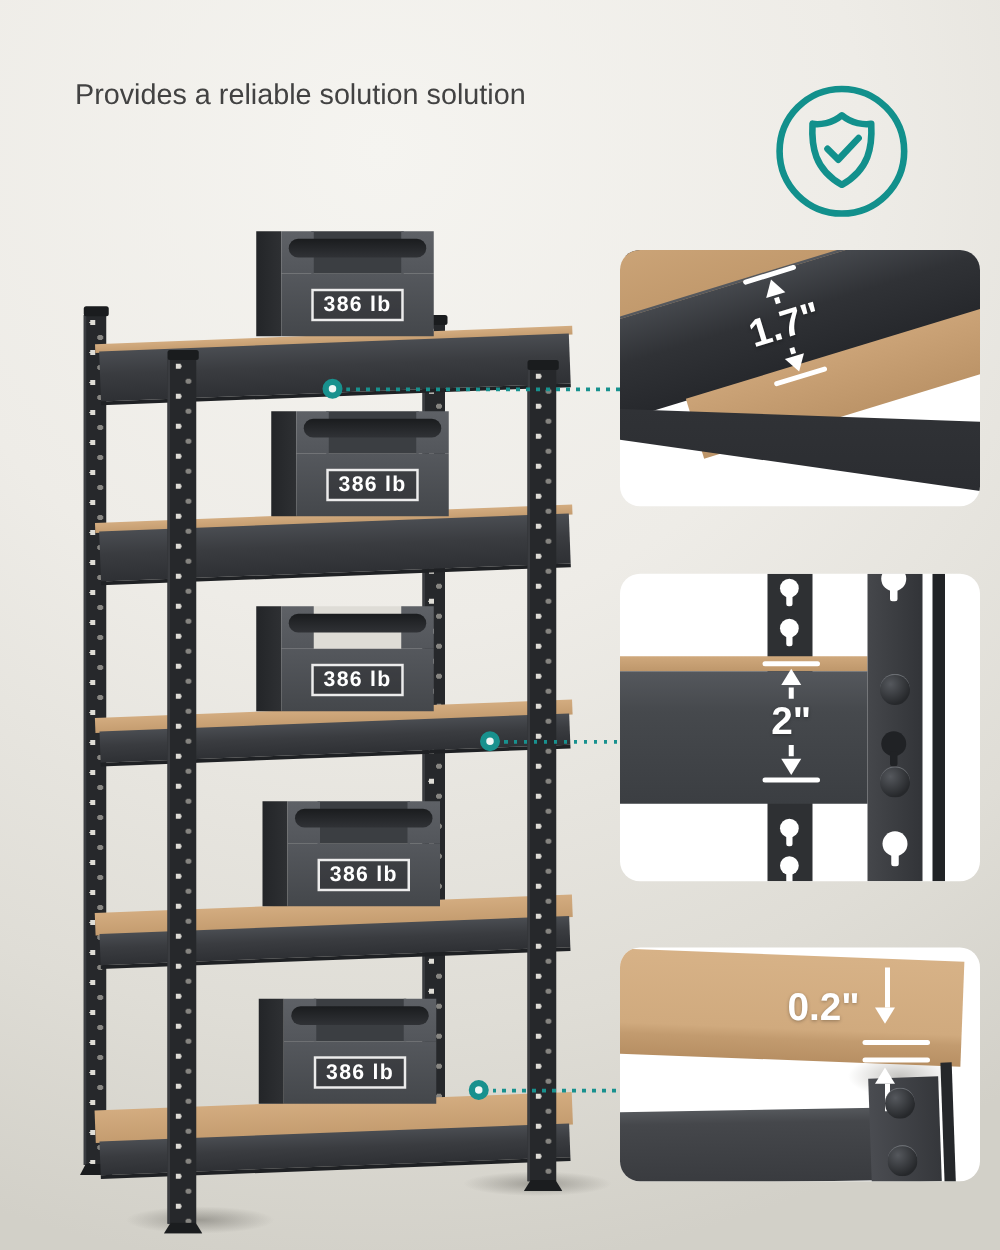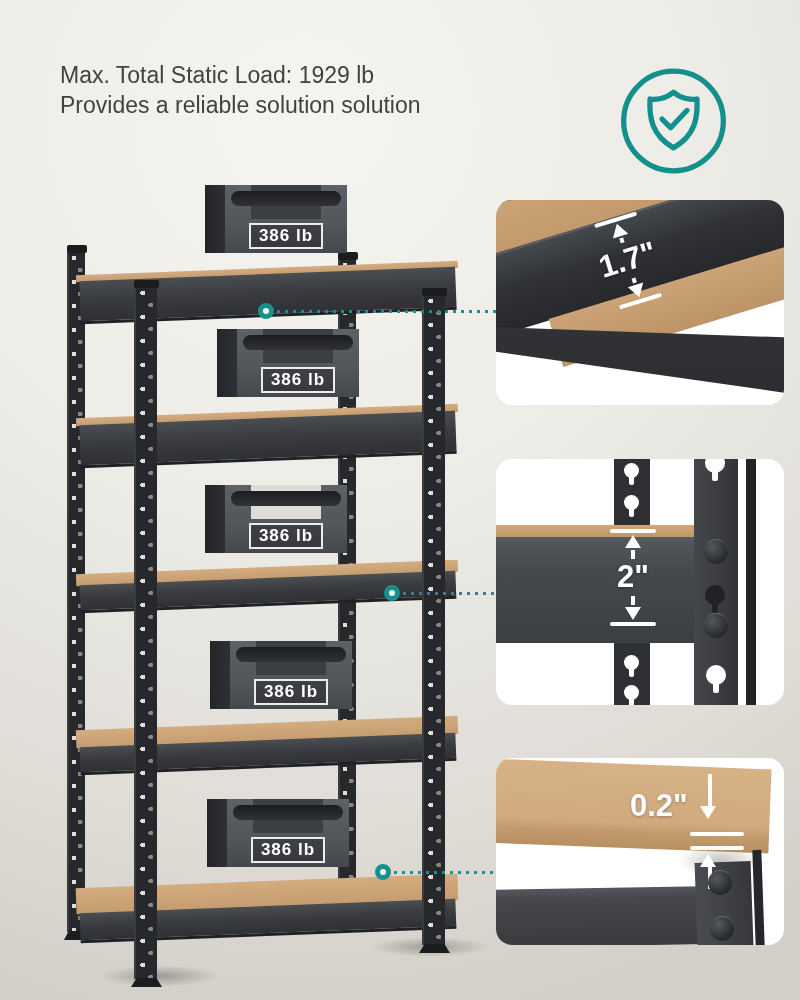--- a/index.html
+++ b/index.html
@@ -25,21 +25,21 @@
     clip-path:polygon(18% 0,82% 0,100% 100%,0 100%);}
   .post.rear{z-index:2;}
   .post.front{z-index:8;}
 
   .tier{position:absolute;left:0;width:100%;height:72px;z-index:4;}
   .mdf{position:absolute;left:36px;width:382px;transform:rotate(-2.2deg);
     background:linear-gradient(180deg,#D3AC80 0%,#C49C6F 100%);}
   .tbeam{position:absolute;left:40px;width:376px;transform:rotate(-2.2deg);
     background:linear-gradient(180deg,#4A4D52 0%,#3A3C40 45%,#2E3034 100%);border-bottom:3px solid #1F2124;}
 
-  .weight{position:absolute;width:142px;height:68px;display:flex;z-index:6;padding-left:12px;}
+  .weight{position:absolute;width:142px;height:84px;display:flex;z-index:6;padding-left:12px;}
   .w-side{width:20px;background:linear-gradient(90deg,#232528,#2E3033);}
   .w-main{position:relative;flex:1;}
   .w-hzone{position:relative;height:34px;}
   .w-gap{position:absolute;left:24px;right:24px;top:0;bottom:0;background:#3B3E42;}
   .weight.gap-light .w-gap{background:#DEDCD6;}
   .w-sh{position:absolute;top:0;bottom:0;width:26px;background:linear-gradient(180deg,#5E6166,#53565B);}
   .w-sh.l{left:0;}.w-sh.r{right:0;}
   .w-grip{position:absolute;left:6px;right:6px;top:6px;height:15px;border-radius:8px;
     background:linear-gradient(180deg,#1A1C1E,#303236);}
   .w-body{position:absolute;top:34px;left:0;right:0;bottom:0;display:flex;align-items:center;justify-content:center;
@@ -111,21 +111,20 @@
   .c3-ahdn{position:absolute;left:204px;width:0;height:0;border-left:8px solid transparent;border-right:8px solid transparent;border-top:13px solid #FFF;z-index:6;}
   .c3-ahup{position:absolute;left:204px;width:0;height:0;border-left:8px solid transparent;border-right:8px solid transparent;border-bottom:13px solid #FFF;z-index:6;}
 </style>
 </head>
 <body>
 
 <div class="canvas">
 
   <div class="header">
     <div class="subtitle">
-      <div>Max. Total Static Load: 1929 lb</div>
       <div>Provides a reliable solution solution</div>
     </div>
   </div>
 
   <svg class="badge" viewBox="0 0 120 120">
     <circle cx="60" cy="60" r="52" fill="none" stroke="#12908C" stroke-width="5.5"></circle>
     <path d="M60 30 Q54 35 47 36.5 Q40 38 35.5 37 C34.5 56 37 75 60 88 C83 75 85.5 56 84.5 37 Q80 38 73 36.5 Q66 35 60 30 Z" fill="none" stroke="#12908C" stroke-width="5.5" stroke-linejoin="round"></path>
     <polyline points="48,58 57,67 74,49" fill="none" stroke="#12908C" stroke-width="5.5" stroke-linecap="round" stroke-linejoin="round"></polyline>
   </svg>
 

